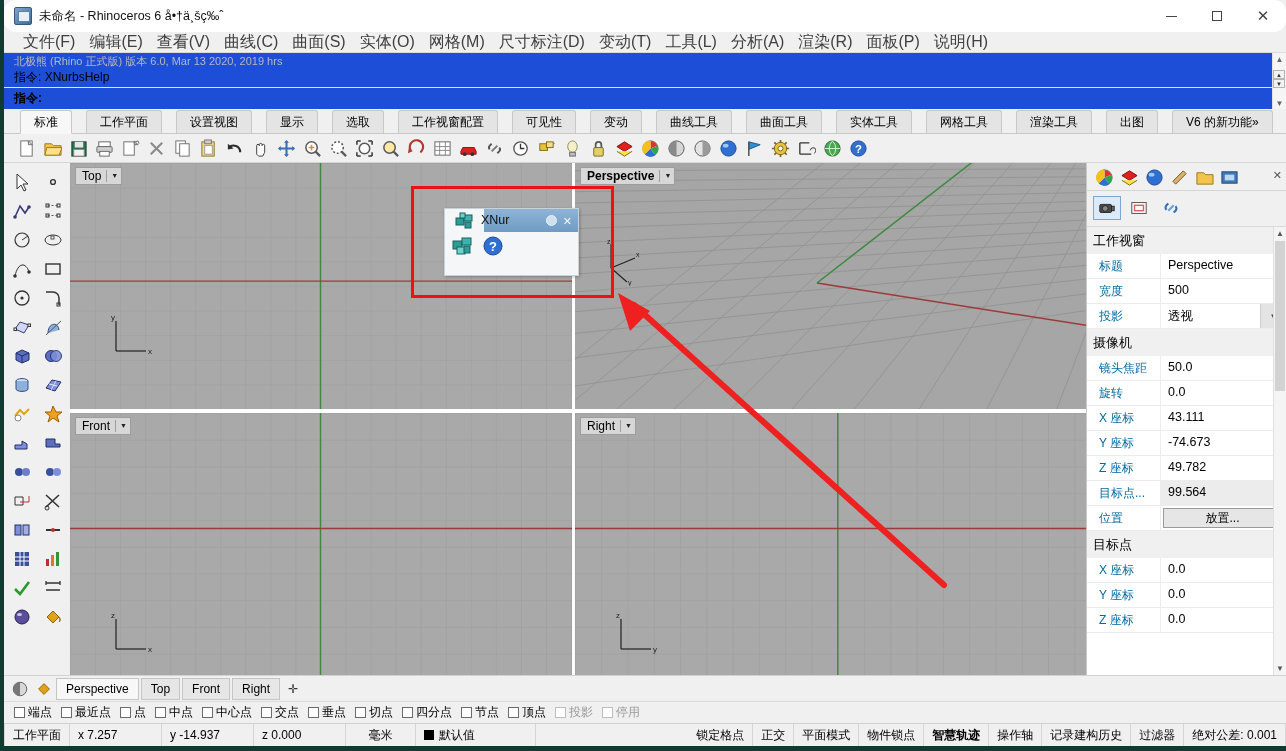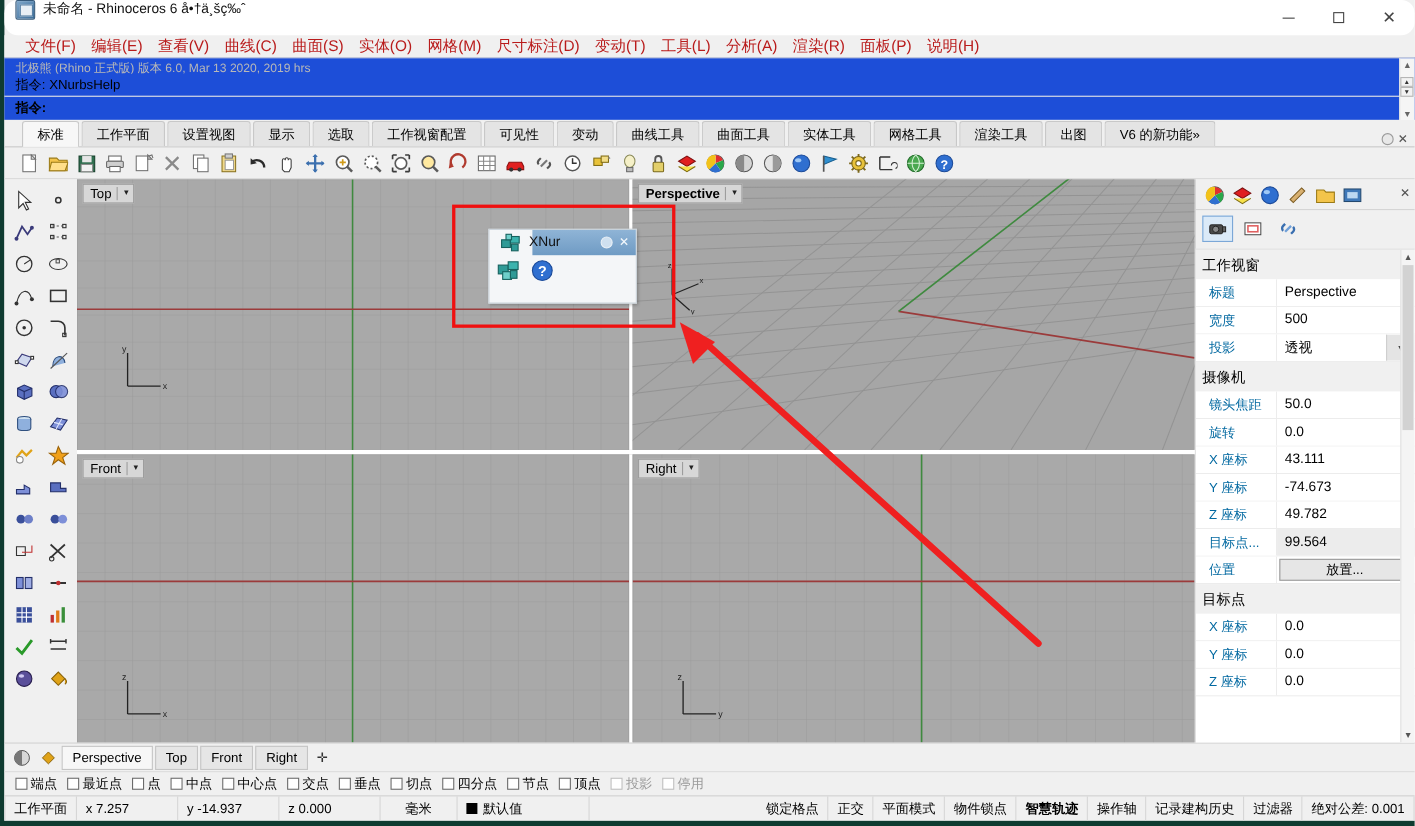--- a/index.html
+++ b/index.html
@@ -10,59 +10,59 @@
     font-size:12px;
     background:#f0f0f0;
     overflow:hidden;
     position:relative;
     color:#000;
   }
   .app { position:absolute; inset:0; background:#f0f0f0; display:flex; flex-direction:column;
          border-left:4px solid #0f3b30; border-bottom:5px solid #0f3b30; }
 
   
-  .titlebar { height:32px; background:#ffffff; display:flex; 
+  .titlebar { height:32px; background:#ffffff; display:flex; align-items:center;
               position:relative; flex:0 0 32px;border-radius:12px; }
   .tb-icon { width:18px; height:18px; margin-left:10px; margin-right:7px;
              background:linear-gradient(135deg,#7ea6c9,#3b6d99); border:1px solid #35597a;
              border-radius:2px; position:relative; }
   .tb-icon:after{content:""; position:absolute; left:3px; top:3px; width:10px; height:9px;
              background:#e8eff5; border:1px solid #5a82a6;}
   .tb-title { font-size:12.5px; color:#111; white-space:nowrap; }
   .winbtns { position:absolute; right:0; top:0; height:32px; display:flex; }
   .winbtn { width:46px; height:32px; display:flex; align-items:center; justify-content:center;
             color:#444; font-size:13px; }
   .wb-min{width:11px; height:1px; background:#444;}
   .wb-max{width:10px; height:10px; border:1px solid #444;}
   .wb-cls{font-size:15px; line-height:1; font-family:"DejaVu Sans", sans-serif;}
 
   
   .menubar { height:20px; background:#f0f0f0; display:flex; align-items:center;
              padding-left:12px; flex:0 0 20px; }
-  .menuitem { padding:2px 7px; font-size:14px; white-space:nowrap; color:#b91c1c; }
+  .menuitem { padding:2px 7px; font-size:16px; white-space:nowrap; color:#404040; }
 
   
   .cmdarea { background:#1d4ed8; border-top:1px solid #dcdcdc; flex:0 0 57px; position:relative; }
   .cmd-hist { padding:1px 10px 0 10px; height:14px; overflow:hidden;
               color:#b8b8b8; font-size:11px; white-space:nowrap; }
   .cmd-line1 { padding:2px 10px; font-size:12px; border-bottom:1px solid #e6e6e6; height:21px;}
   .cmd-line2 { padding:2px 10px; font-size:12px; font-weight:bold; height:21px;}
   .cmd-scroll { position:absolute; right:0; top:0; width:14px; height:57px;
                 background:#f5f5f5; border-left:1px solid #e2e2e2; display:flex;
                 flex-direction:column; justify-content:space-between;}
   .cs-up,.cs-dn{ height:13px; display:flex; align-items:center; justify-content:center;
                  font-size:8px; color:#666; }
   .cmd-spin { position:absolute; right:1px; bottom:21px; width:12px; height:18px;
               display:flex; flex-direction:column;}
   .cmd-spin div{flex:1; border:1px solid #b5b5b5; background:#f2f2f2; font-size:6px;
               display:flex; align-items:center; justify-content:center; color:#333;}
 
   
   .tabbar { flex:0 0 25px; background:#f0f0f0; display:flex; align-items:flex-end;
-            padding-left:16px; border-bottom:1px solid #c8c8c8; position:relative;}
+            padding-left:16px; border-bottom:1px solid #c8c8c8; position:relative;gap:12px;}
   .tab { padding:4px 13px 4px 13px; font-size:12px; background:#e4e4e4;
          border:1px solid #c8c8c8; border-bottom:none; margin-right:2px;
          border-radius:3px 3px 0 0; line-height:14px; white-space:nowrap;}
   .tab.active { background:#f7f7f7; border-bottom:1px solid #f7f7f7; margin-bottom:-1px; font-weight:normal;}
   .tab-more { margin-left:auto; display:flex; align-items:center; padding-right:6px; gap:4px;}
   .tab-gear { width:11px; height:11px; border:1px solid #9a9a9a; border-radius:50%;
               background:#e8e8e8; }
   .tab-x { font-size:11px; color:#555; }
 
   

